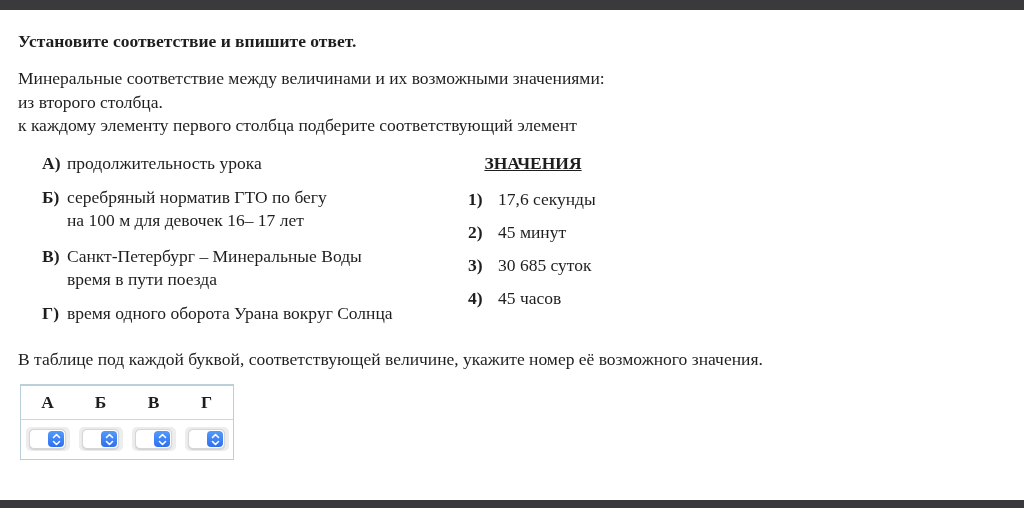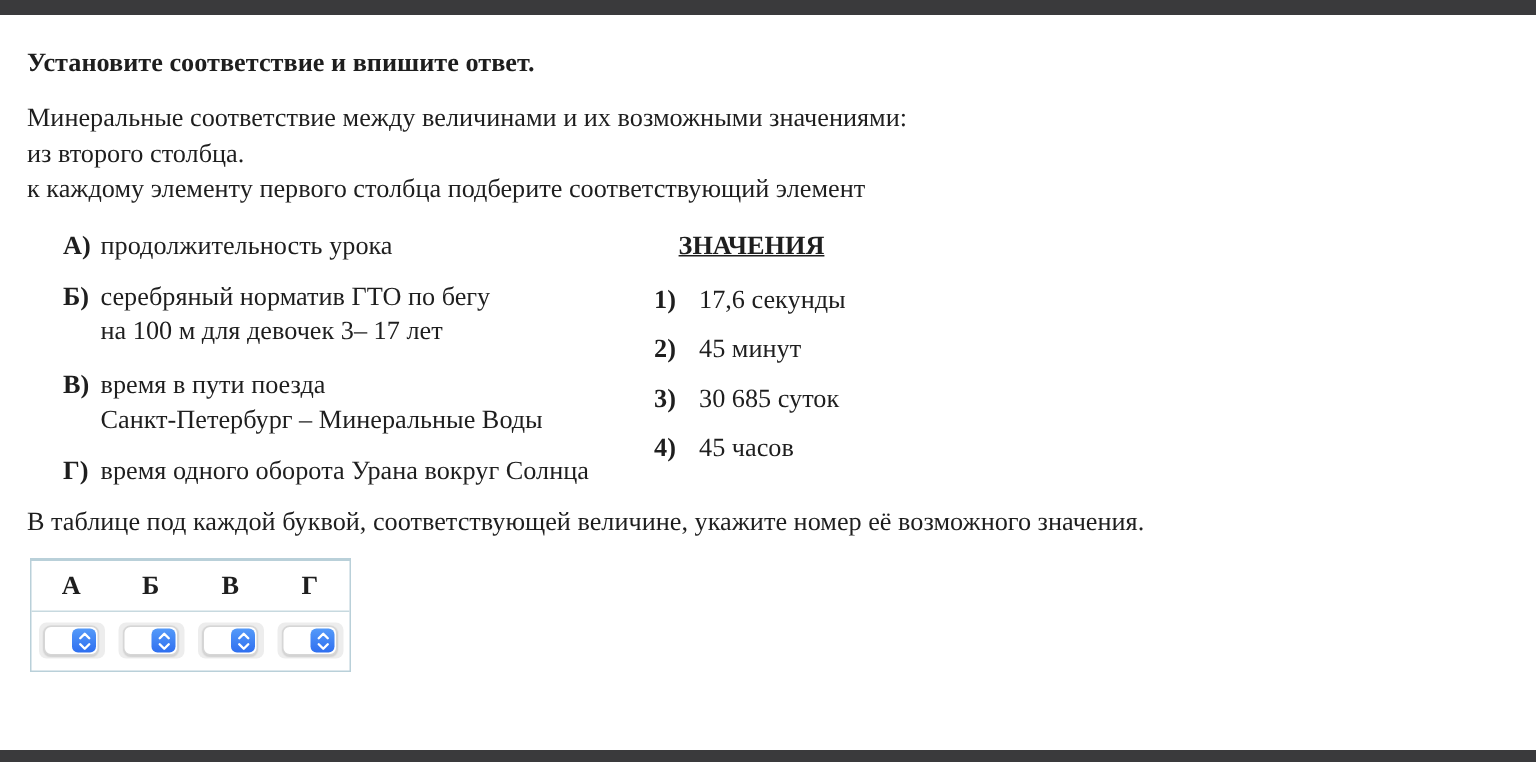--- a/index.html
+++ b/index.html
@@ -20,38 +20,38 @@
   .title {
     margin-top: 20px;
     height: 23px; line-height: 23px;
     font-weight: bold;
   }
   .intro { margin-top: 14px; }
   .intro .line { height: 23.5px; line-height: 23.5px; white-space: nowrap; }
 
   .match { display: flex; margin-top: 14px; }
   .col-left  { width: 360px; }
-  .col-right { width: 140px; margin-left: 58px; }
+  .col-right { width: 140px; margin-left: 90px; }
   .col-header {
     height: 23px; line-height: 23px;
     font-weight: bold; text-align: center;
     text-decoration: underline;
     margin-bottom: 13px;
   }
   .col-right .col-header { width: 130px; }
 
   .l-item { display: flex; margin-bottom: 11px; padding-left: 24px; }
   .l-item .ltr { width: 25px; font-weight: bold; flex: 0 0 25px; line-height: 23px; }
   .l-item .txt .ln { height: 23px; line-height: 23px; white-space: nowrap; }
 
   .r-item { display: flex; margin-bottom: 10px; }
   .r-item .num { width: 18px; margin-right: 12px; font-weight: bold; line-height: 23px; flex: 0 0 18px; }
   .r-item .val { line-height: 23px; white-space: nowrap; }
 
-  .instruction { height: 23px; line-height: 23px; white-space: nowrap; }
+  .instruction { margin-top: 12px; height: 23px; line-height: 23px; white-space: nowrap; }
 
   .answer-table {
     margin-top: 13px; margin-left: 2px;
     width: 214px;
     border: 1px solid #b9d0d9;
     border-top-width: 2px;
     background: #fff;
   }
   .at-row { display: flex; }
   .at-head { border-bottom: 1px solid #c7d9df; }
@@ -110,29 +110,29 @@
 
       <div class="l-item">
         <span class="ltr">А)</span>
         <span class="txt"><span class="ln">продолжительность урока</span></span>
       </div>
 
       <div class="l-item">
         <span class="ltr">Б)</span>
         <span class="txt">
           <span class="ln" style="display:block">серебряный норматив ГТО по бегу</span>
-          <span class="ln" style="display:block">на 100 м для девочек 3– 17 лет</span>
+          <span class="ln" style="display:block">на 100 м для девочек 16– 17 лет</span>
         </span>
       </div>
 
       <div class="l-item" style="margin-top:13px">
         <span class="ltr">В)</span>
         <span class="txt">
+          <span class="ln" style="display:block">Санкт-Петербург –  Минеральные Воды</span>
           <span class="ln" style="display:block">время в пути поезда</span>
-          <span class="ln" style="display:block">Санкт-Петербург –  Минеральные Воды</span>
         </span>
       </div>
 
       <div class="l-item">
         <span class="ltr">Г)</span>
         <span class="txt"><span class="ln">время одного оборота Урана вокруг Солнца</span></span>
       </div>
     </div>
 
     <div class="col-right">

